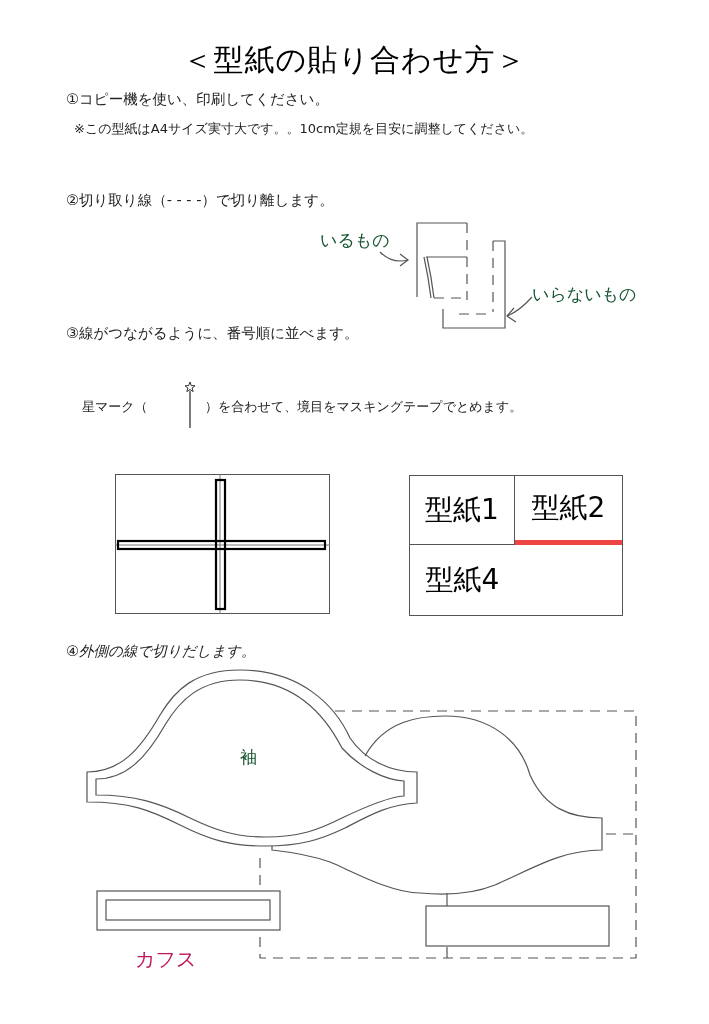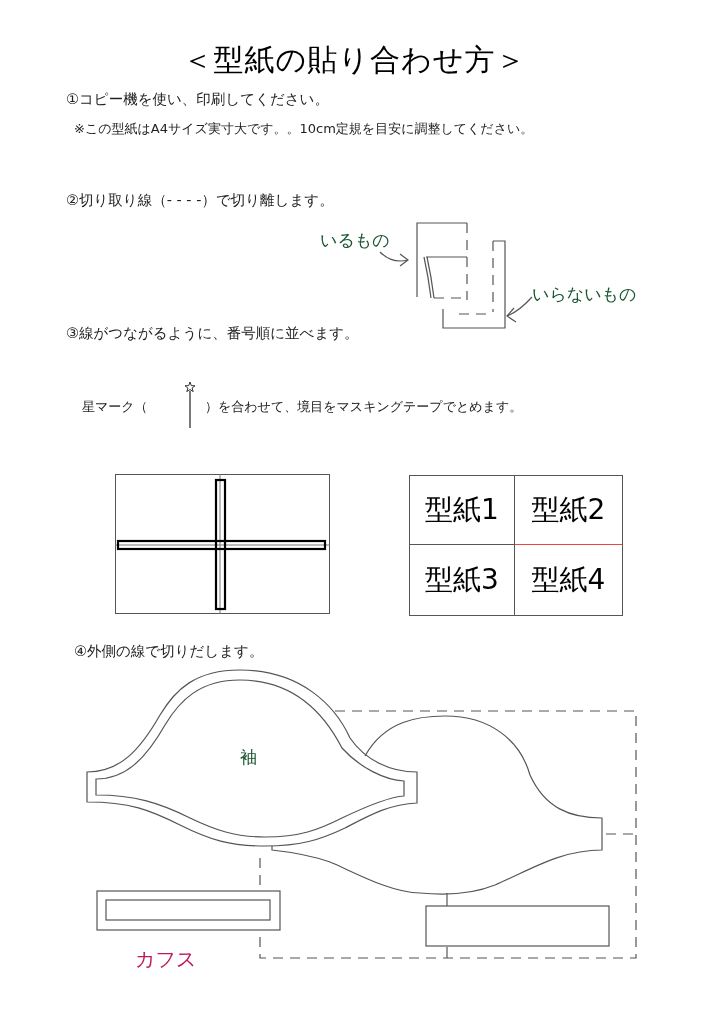--- a/index.html
+++ b/index.html
@@ -60,26 +60,25 @@
 <svg class="abs" style="left:115px; top:474px;" width="215" height="140">
   <rect x="0.5" y="0.5" width="214" height="139" fill="none" stroke="#555" stroke-width="1"></rect>
   <line x1="105" y1="0" x2="105" y2="140" stroke="#777" stroke-width="1"></line>
   <line x1="0" y1="71" x2="215" y2="71" stroke="#777" stroke-width="1"></line>
   <rect x="101" y="6" width="9" height="129" fill="none" stroke="#000" stroke-width="2.2"></rect>
   <rect x="3" y="67" width="207" height="8" fill="none" stroke="#000" stroke-width="2.2"></rect>
 </svg>
 
 <div class="abs" style="left:409px; top:475px; width:212px; height:139px; border:1px solid #555; display:grid; grid-template-columns:105px 1fr; grid-template-rows:69px 1fr;">
   <div class="cell" style="border-right:1px solid #555; border-bottom:1px solid #555;">型紙1</div>
-  <div class="cell" style="border-bottom:1px solid #ef4444;">型紙2</div>
-  <div class="cell" style="border-right:1px solid #555;">型紙3</div>
+  <div class="cell" style="border-bottom:5px solid #ef4444;">型紙2</div>
   <div class="cell">型紙4</div>
 </div>
 
-<div class="abs step" style="left:74px; top:642px;">④外側の線で切りだします。</div>
+<div class="abs step" style="left:66px; top:642px;font-style:italic;">④外側の線で切りだします。</div>
 
 <svg class="abs" style="left:0; top:0;" width="709" height="1024">
   <g fill="none" stroke="#555" stroke-width="1.2">
 
     <polyline points="335,711 636,711 636,958 260,958 260,937" stroke-dasharray="10,7"></polyline>
     <line x1="260" y1="858" x2="260" y2="890" stroke-dasharray="10,7"></line>
     <line x1="606" y1="834" x2="636" y2="834" stroke-dasharray="10,7"></line>
     <line x1="447" y1="947" x2="447" y2="958"></line>
 
     <path d="M365,756 C385,720 420,716 445,716 C490,716 520,740 530,775 C545,808 570,818 602,818 L602,850 C560,850 530,870 495,885 C470,895 440,895 420,893 C390,893 350,870 330,862 C310,855 290,852 272,850 L272,846"></path>

